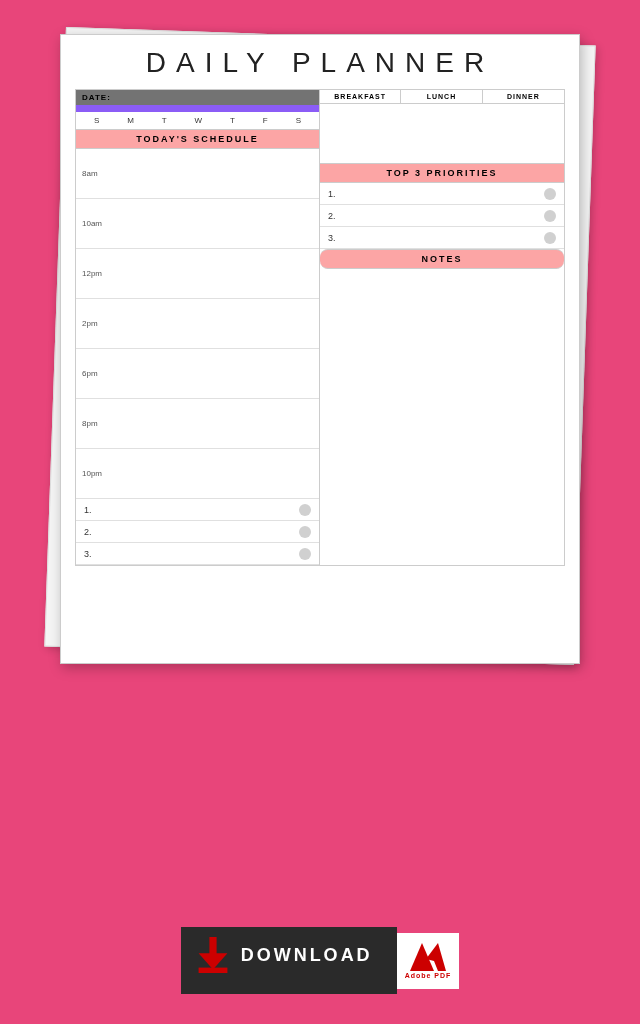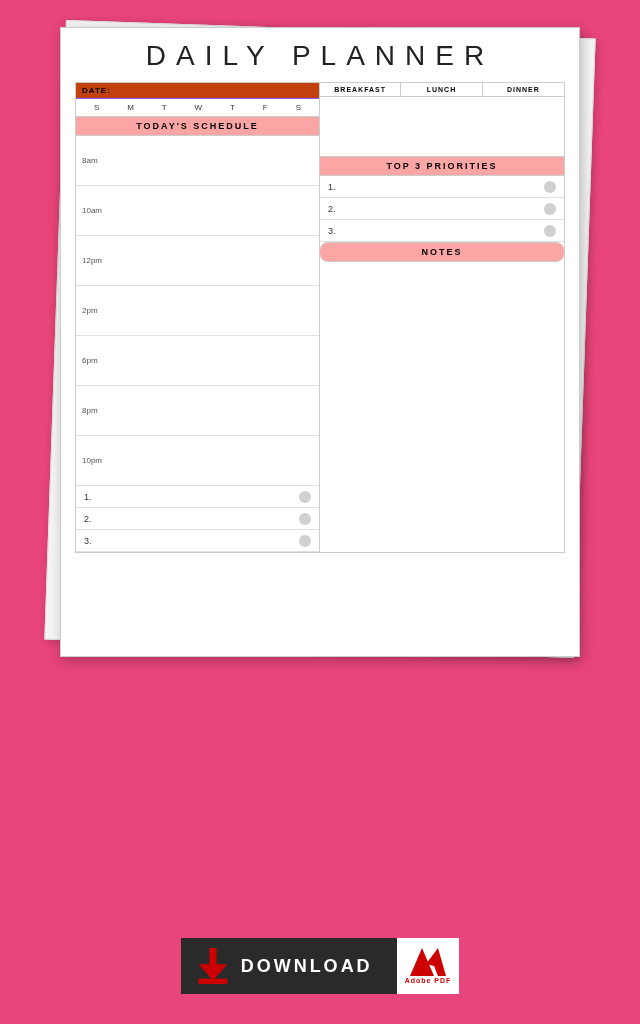--- a/index.html
+++ b/index.html
@@ -16,21 +16,21 @@
     .main-bg {
       width: 100%;
       height: 100%;
       background-color: #e8457a;
       position: relative;
     }
 
     
     .paper-stack {
       position: absolute;
-      top: 9px;
+      top: 16px;
       left: 0;
       width: 100%;
       height: 660px;
       display: flex;
       justify-content: center;
       align-items: flex-start;
       padding-top: 10px;
     }
 
     
@@ -79,26 +79,26 @@
       font-size: 9px;
       font-weight: bold;
       letter-spacing: 2px;
       padding: 4px 2px;
       text-transform: uppercase;
       border-bottom: 1px solid #ccc;
     }
 
     
     .date-row {
-      background: #c2410c;
+      background: #737373;
       font-size: 8px;
       font-weight: bold;
       letter-spacing: 1px;
       padding: 3px 6px;
-      border-bottom: 1px solid #8b5cf6;
+      border-bottom: 7px solid #8b5cf6;
       text-transform: uppercase;
     }
 
     
     .days-row {
       display: flex;
       justify-content: space-around;
       padding: 4px 4px;
       border-bottom: 1px solid #ccc;
       font-size: 8px;
@@ -181,21 +181,21 @@
       display: flex;
       justify-content: center;
       align-items: center;
       gap: 0;
     }
 
     .download-btn {
       display: flex;
       align-items: center;
       background: #2a2a2a;
-      padding: 10px 24px 10px 16px;
+      padding: 10px 24px 21px 16px;
       cursor: pointer;
     }
 
     .download-icon {
       width: 32px;
       height: 36px;
       margin-right: 12px;
     }
 
     .download-text {

